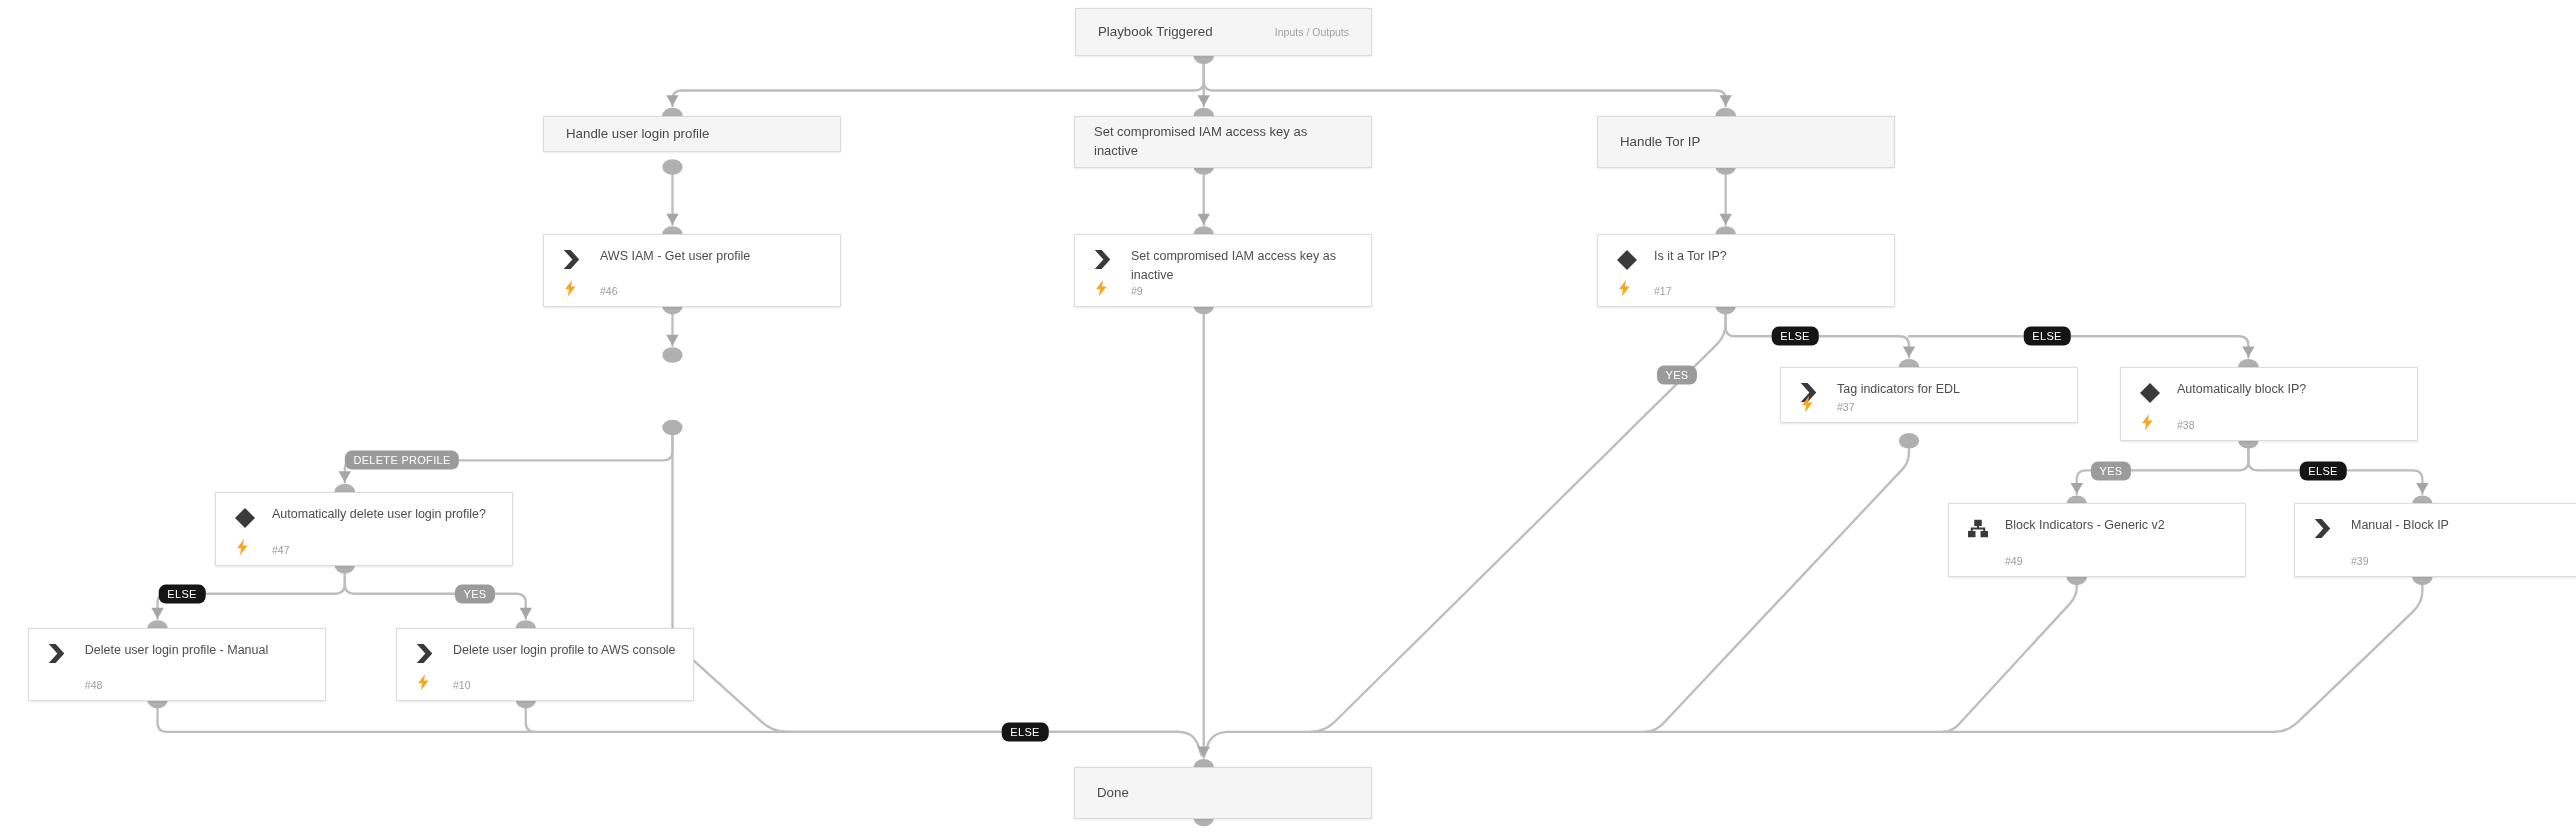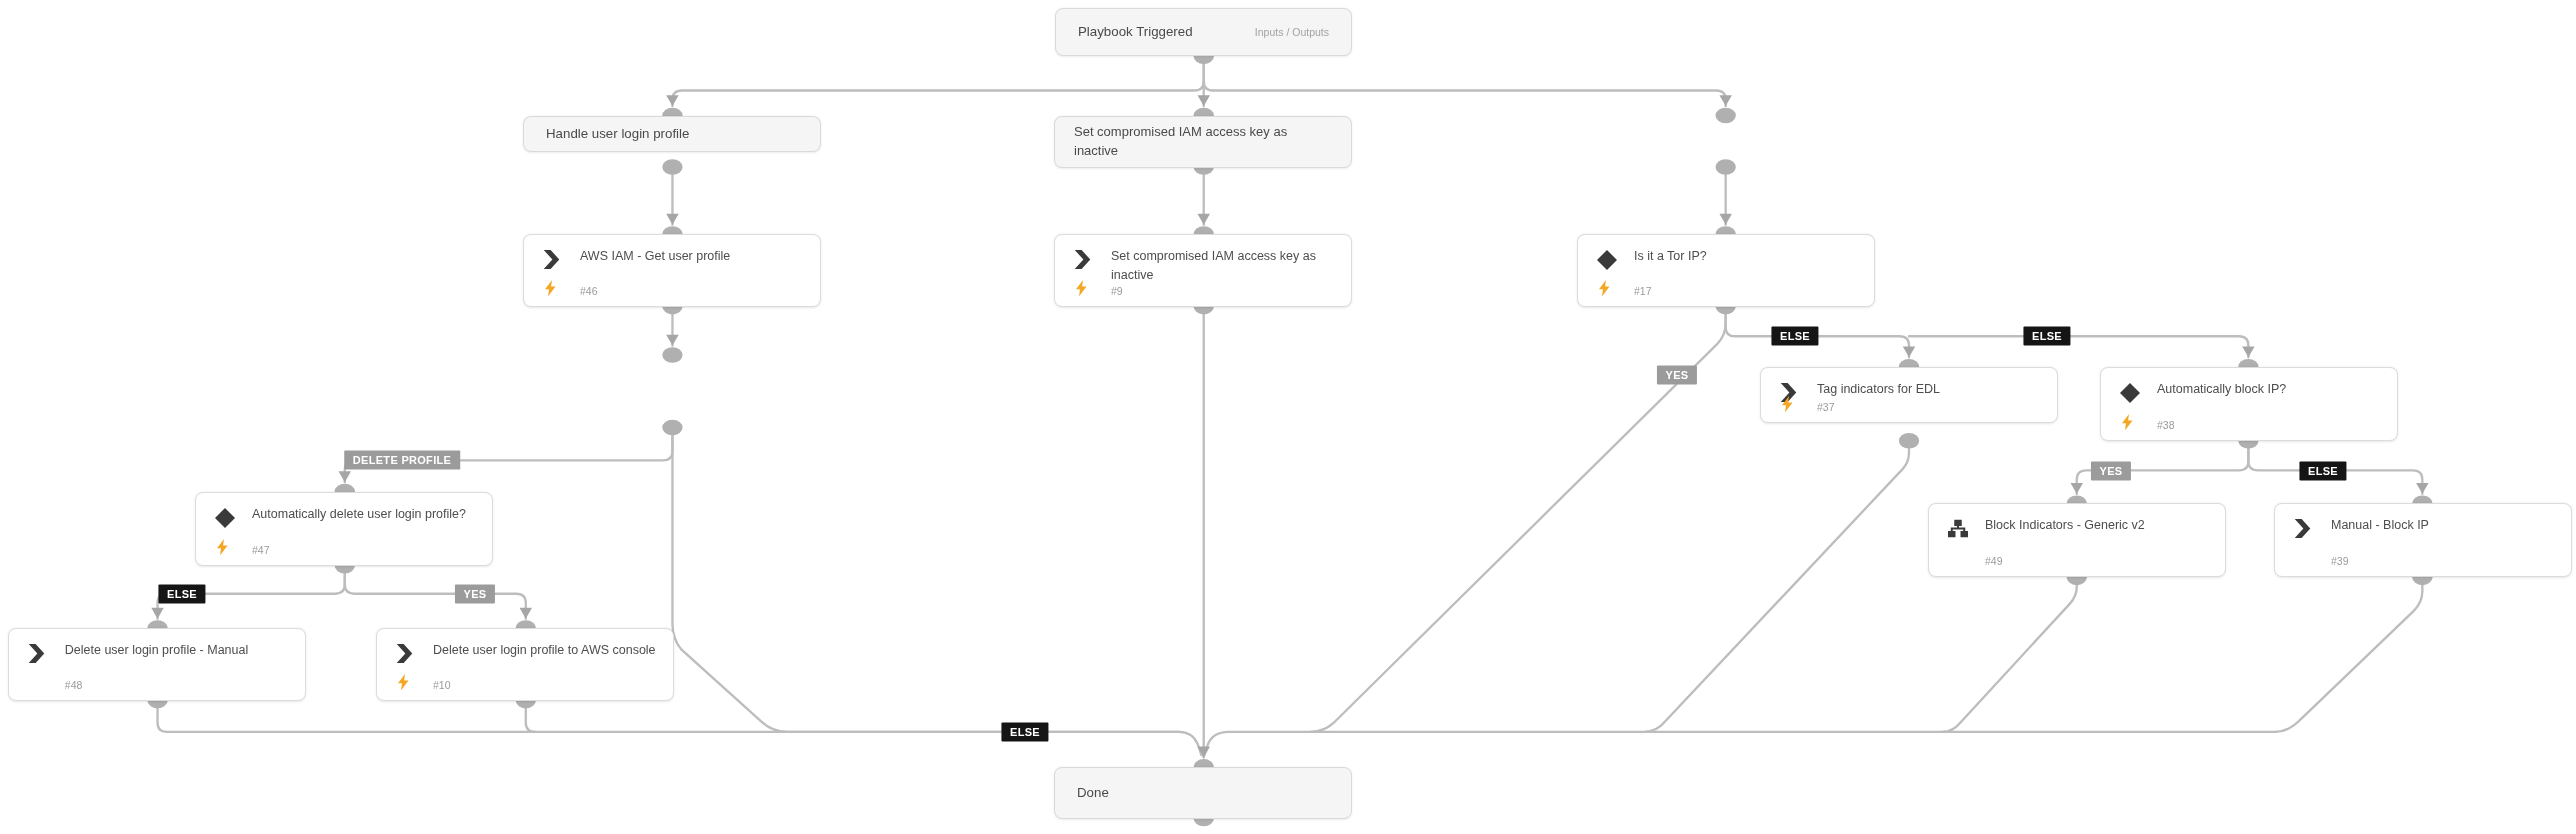--- a/index.html
+++ b/index.html
@@ -1,34 +1,34 @@
 <!DOCTYPE html>
 <html style="font-size:12.5px"><head>
 <meta charset="utf-8">
 <style>
   html,body{margin:0;padding:0;background:#ffffff;}
   #canvas{position:relative;width:2576px;height:834px;background:#ffffff;overflow:hidden;
           font-family:"Liberation Sans",sans-serif;}
   #wires{position:absolute;left:0;top:0;width:2576px;height:834px;}
 
-  .node{position:absolute;box-sizing:border-box;border-radius:8px;}
+  .node{position:absolute;box-sizing:border-box;border-radius:1px;margin-left:20px;}
   .section{background:#f4f5f4;border:0.8px solid #d9d9d9;box-shadow:0 0.8px 2.3px rgba(0,0,0,.08);
            display:flex;align-items:center;padding:0 22px;font-size:13.3px;color:#4a4a4a;}
   .section .title{line-height:1.45;}
   .pt{justify-content:space-between;}
   .pt .link{font-size:10.5px;color:#a3a3a3;white-space:nowrap;margin-left:15.6px;}
 
   .task{background:#ffffff;border:0.8px solid #dcdcdc;box-shadow:0 0.8px 2.3px rgba(0,0,0,.10);color:#4d4d4d;}
   .task .title{position:absolute;left:56px;top:11.7px;right:12.5px;font-size:12.5px;line-height:1.55;}
   .task .icon{position:absolute;left:19px;top:15px;width:20px;height:20px;}
   .task .num{position:absolute;left:56px;bottom:8.6px;font-size:10.5px;color:#9b9b9b;}
   .task .bolt{position:absolute;left:21px;bottom:7px;}
 
-  .badge{position:absolute;transform:translate(-50%,-50%);color:#ffffff;font-weight:bold;
-         font-size:11px;line-height:1;padding:3.9px 8.6px;border-radius:1px;letter-spacing:0.3px;
+  .badge{position:absolute;transform:translate(-50%,-50%);color:#ffffff;font-weight:normal;
+         font-size:11px;line-height:1;padding:3.9px 8.6px;border-radius:7px;letter-spacing:0.3px;
          white-space:nowrap;text-align:right;}
   .badge.dark{background:#151515;}
   .badge.gray{background:#9b9b9b;}
 </style>
 </head>
 <body>
 
 <div id="canvas">
 
   <svg id="wires" viewBox="0 0 3300 1069">
@@ -117,20 +117,23 @@
   </div>
 
   <div class="node section" style="left:523px;top:116px;width:298px;height:36px;">
     <span class="title">Handle user login profile</span>
   </div>
 
   <div class="node section" style="left:1054px;top:116px;width:298px;height:52px;padding:0 19px;font-size:13px;">
     <span class="title">Set compromised IAM access key as inactive</span>
   </div>
 
+  <div class="node section" style="left:1577px;top:116px;width:298px;height:52px;">
+    <span class="title">Handle Tor IP</span>
+  </div>
 
   <div class="node task" style="left:523px;top:234px;width:298px;height:73px;">
     <span class="icon">
       <svg width="17" height="19" viewBox="0 0 18 22">
           <polygon points="0,0 8,0 18,11 8,22 0,22 10,11" fill="#3a3a3a"></polygon>
         </svg>
     </span>
     <span class="title">AWS IAM - Get user profile</span>
     <span class="bolt">
       <svg width="11.7" height="16.4" viewBox="0 0 10 14">

